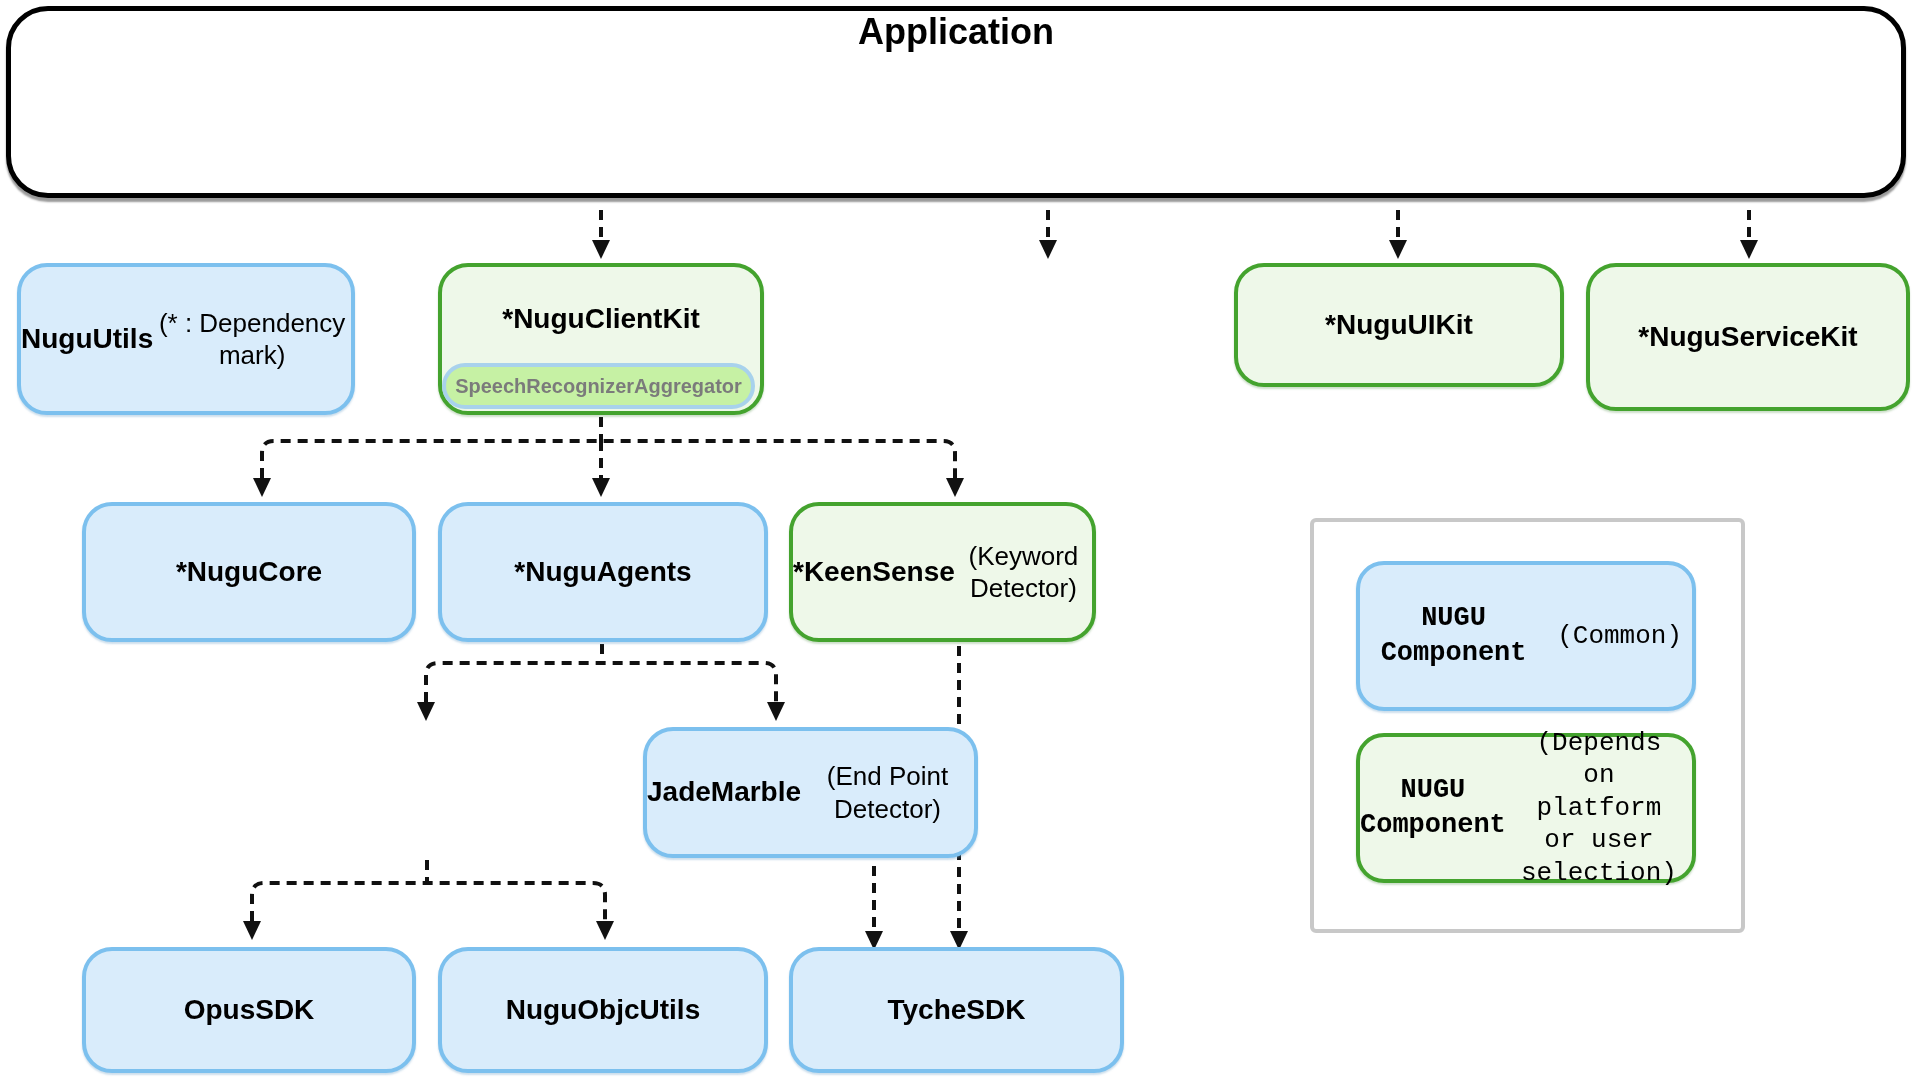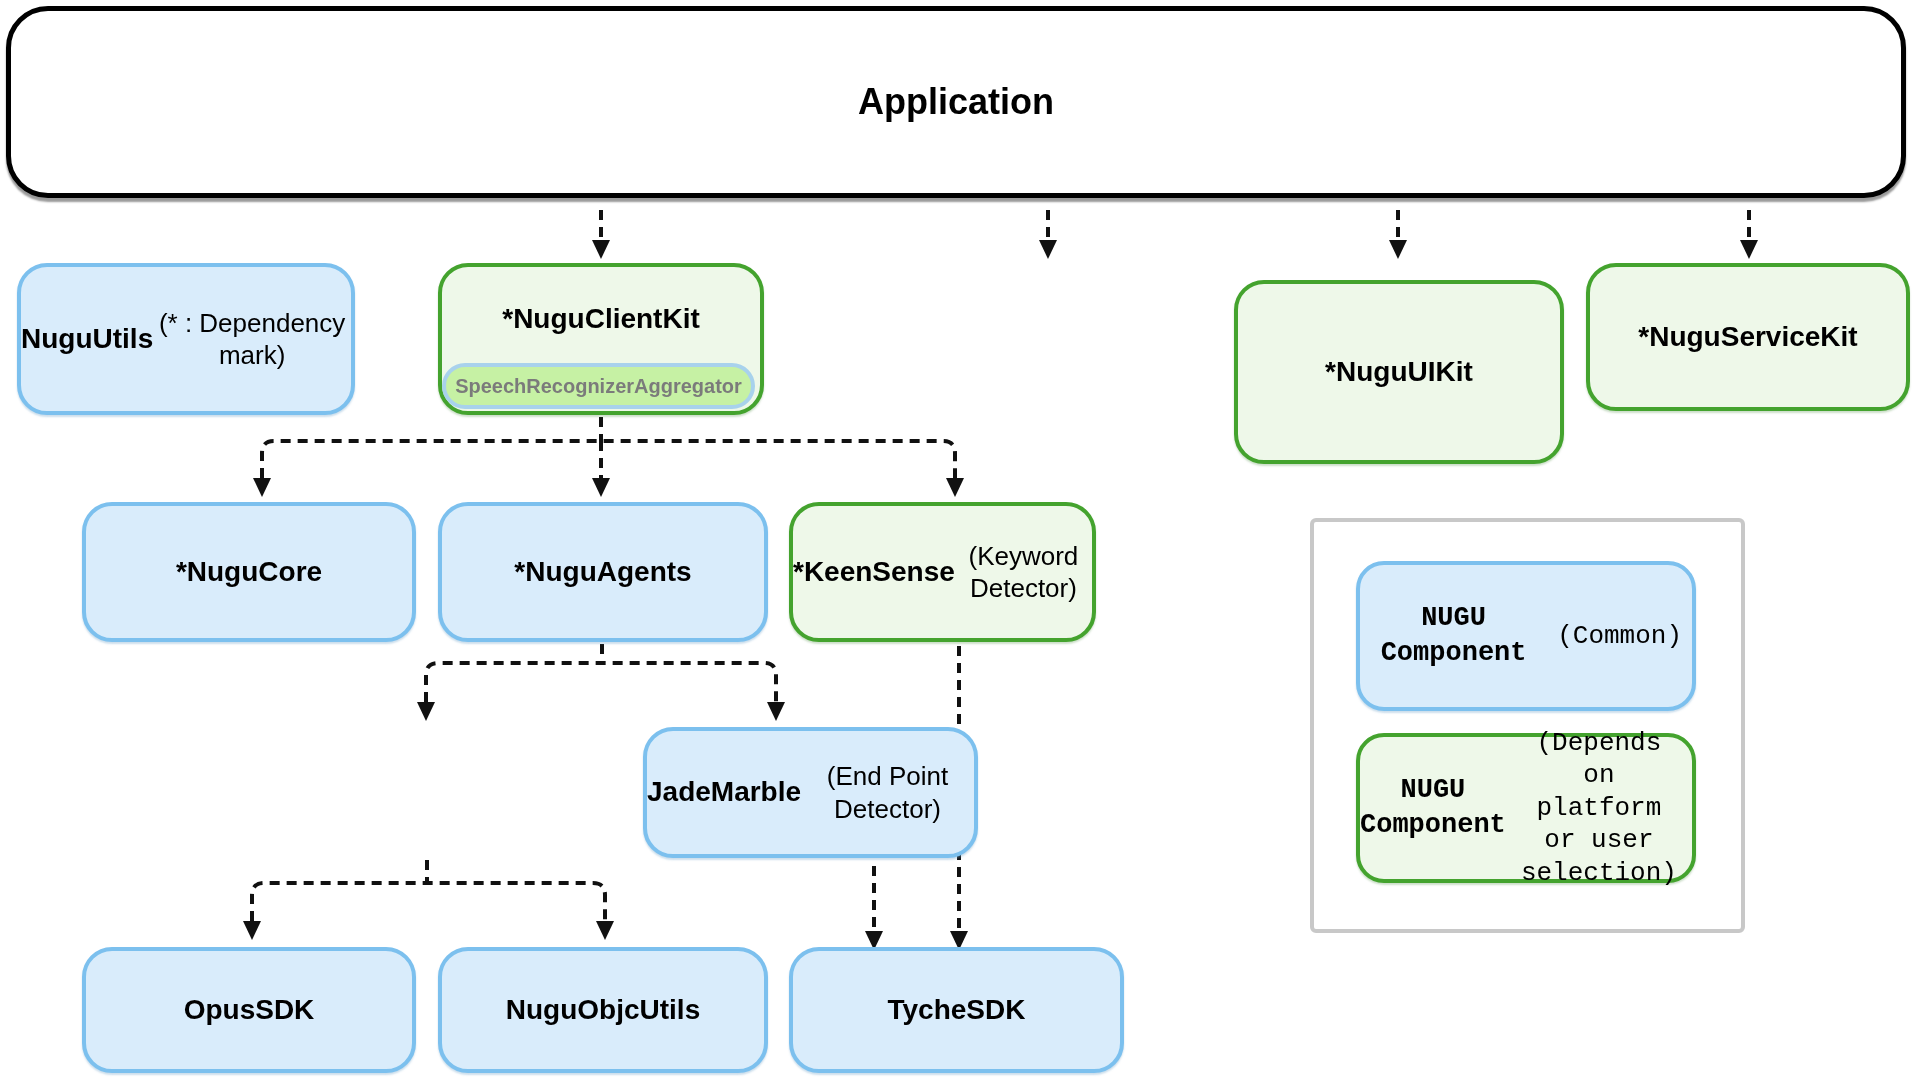--- a/index.html
+++ b/index.html
@@ -18,21 +18,21 @@
     position:absolute; z-index:1; box-sizing:border-box;
     display:flex; flex-direction:row; align-items:center; justify-content:center;
     text-align:center; border-radius:30px;
   }
   .blue{background:var(--blue-fill); border:4px solid var(--blue-border); box-shadow:0 2px 2px rgba(110,160,200,.35);}
   .green{background:var(--green-fill); border:4px solid var(--green-border); box-shadow:0 2px 2px rgba(90,150,80,.3);}
   .app-box{
     position:absolute; z-index:1; box-sizing:border-box;
     left:6px; top:6px; width:1900px; height:192px;
     background:#fff; border:5px solid #000; border-radius:42px;
-    display:flex; align-items:center; justify-content:center;
+    display:flex; justify-content:center;
     box-shadow:0 4px 2px rgba(0,0,0,.4);
   }
   .app-title{font-size:36px; font-weight:bold;}
   .t{font-size:28px; font-weight:bold; line-height:1.3;}
   .s{font-size:26px; font-weight:normal; line-height:1.25;}
   .pill{
     position:absolute; left:0; right:5px; bottom:2px; height:46px; box-sizing:border-box;
     background:var(--pill-fill); border:4px solid var(--pill-border); border-radius:23px;
     display:flex; align-items:center; justify-content:center;
     font-size:20px; font-weight:bold; color:var(--pill-text);
@@ -115,21 +115,21 @@
     <div class="t">NuguUtils</div>
     <div class="s">(* : Dependency mark)</div>
   </div>
 
   <div class="node green" style="left:438px;top:263px;width:326px;height:152px">
     <div class="t clientkit-title">*NuguClientKit</div>
     <div class="pill">SpeechRecognizerAggregator</div>
   </div>
 
 
-  <div class="node green" style="left:1234px;top:280px;width:330px;height:184px">
+  <div class="node green" style="left:1234px;top:263px;width:330px;height:124px">
     <div class="t">*NuguUIKit</div>
   </div>
 
   <div class="node green" style="left:1586px;top:263px;width:324px;height:148px">
     <div class="t">*NuguServiceKit</div>
   </div>
 
   <div class="node blue" style="left:82px;top:502px;width:334px;height:140px">
     <div class="t">*NuguCore</div>
   </div>

